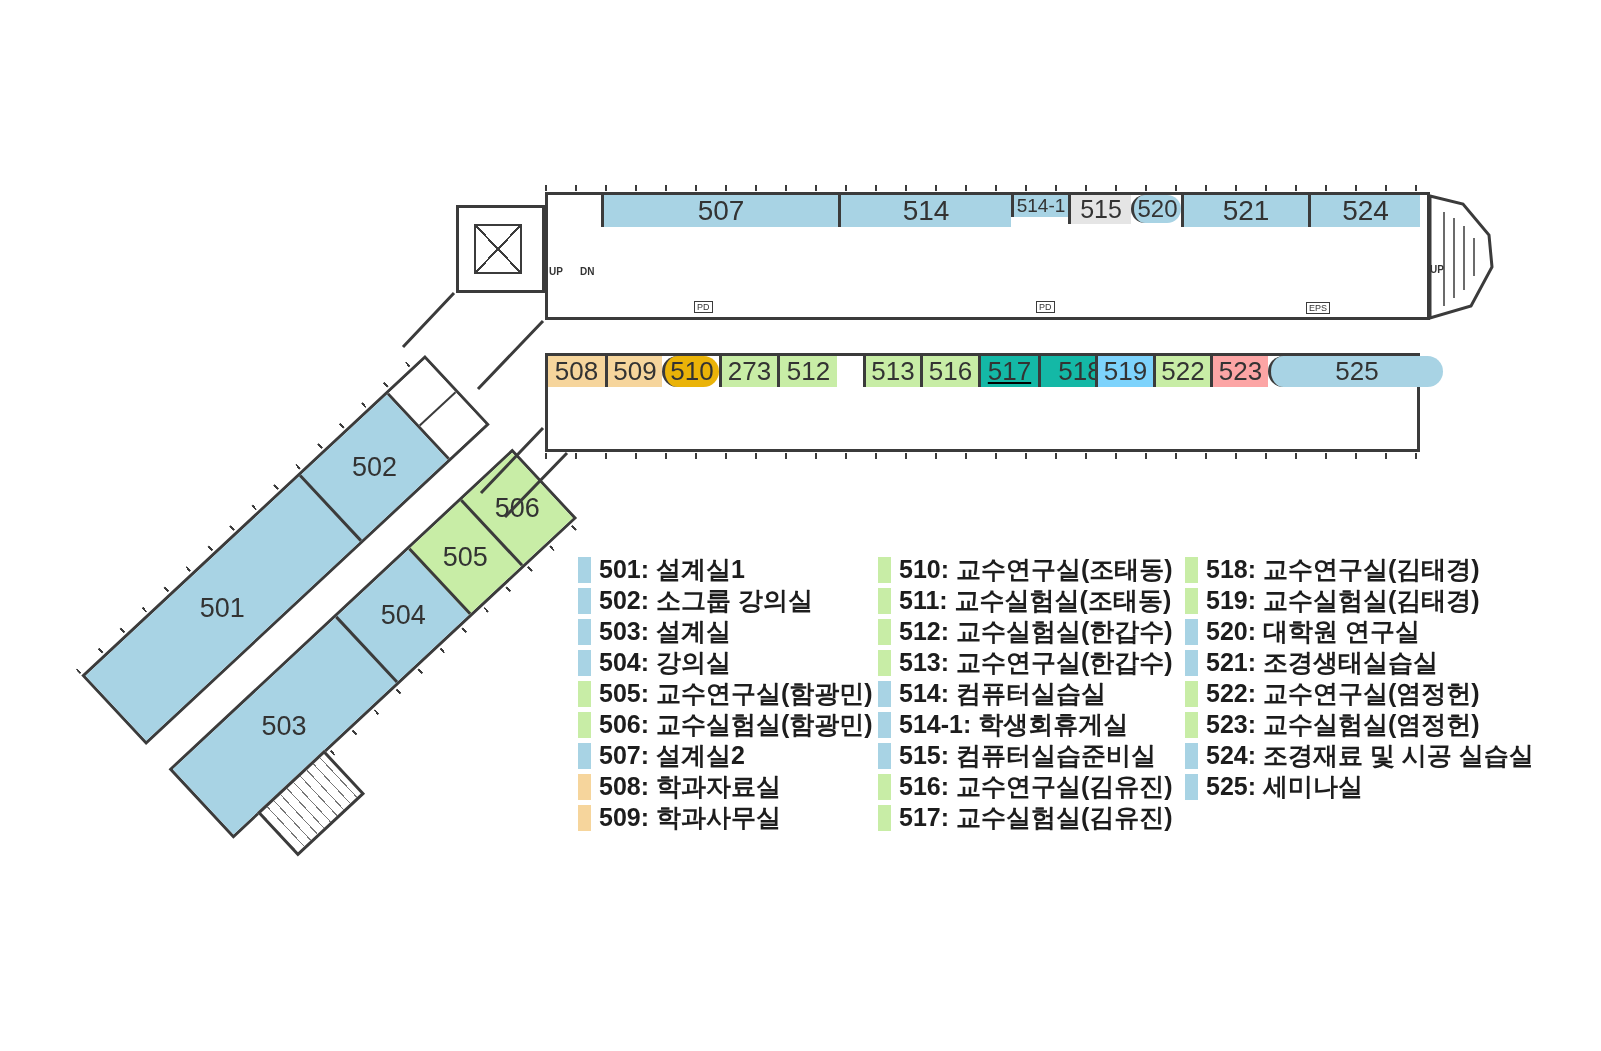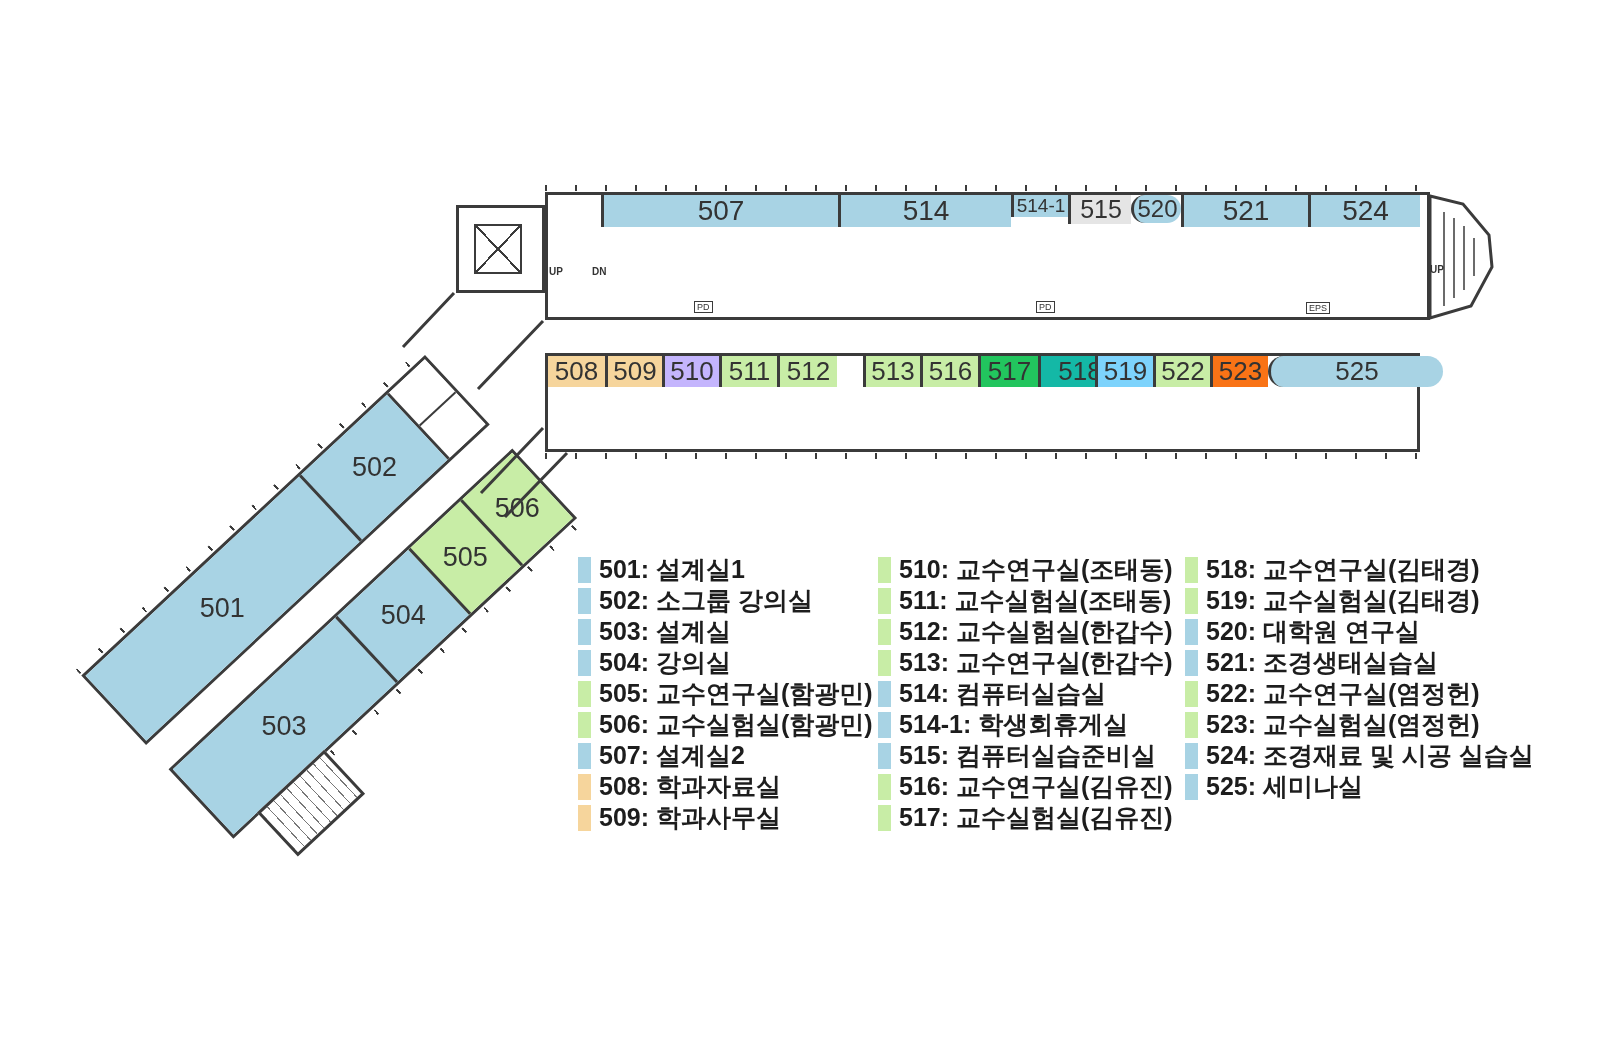--- a/index.html
+++ b/index.html
@@ -108,48 +108,48 @@
     <div class="cell" style="flex:1; background:#fff"></div>
   </div>
 
   <div class="band" id="band-lower">
     <div class="cell room" style="flex: 0 0 57px; background-color: rgb(246, 213, 156);">
       <span class="rnum">508</span>
     </div>
     <div class="cell room" style="flex: 0 0 57px; background-color: rgb(246, 213, 156);">
       <span class="rnum">509</span>
     </div>
-    <div class="cell room" style="flex: 0 0 57px; background-color: #c4b5fd;">
+    <div class="cell room" style="flex: 0 0 57px; background-color: #eab308; border-radius: 21px;">
       <span class="rnum">510</span>
     </div>
     <div class="cell room" style="flex: 0 0 58px; background-color: rgb(200, 237, 166);">
-      <span class="rnum">511</span>
+      <span class="rnum">273</span>
     </div>
     <div class="cell room" style="flex: 0 0 60px; background-color: rgb(200, 237, 166);">
       <span class="rnum">512</span>
     </div>
     <div class="cell room" style="flex: 0 0 57px; background-color: rgb(200, 237, 166); margin-left: 26px;">
       <span class="rnum">513</span>
     </div>
     <div class="cell room" style="flex: 0 0 58px; background-color: rgb(200, 237, 166);">
       <span class="rnum">516</span>
     </div>
-    <div class="cell room" style="flex: 0 0 60px; background-color: #22c55e;">
+    <div class="cell room" style="flex: 0 0 60px; background-color: #14b8a6; text-decoration: underline;">
       <span class="rnum">517</span>
     </div>
     <div class="cell room" style="flex: 0 0 57px; background-color: #14b8a6; padding-left: 24px;">
       <span class="rnum">518</span>
     </div>
     <div class="cell room" style="flex: 0 0 58px; background-color: #7dd3fc;">
       <span class="rnum">519</span>
     </div>
     <div class="cell room" style="flex: 0 0 57px; background-color: rgb(200, 237, 166);">
       <span class="rnum">522</span>
     </div>
-    <div class="cell room" style="flex: 0 0 58px; background-color: #f97316;">
+    <div class="cell room" style="flex: 0 0 58px; background-color: #fca5a5;">
       <span class="rnum">523</span>
     </div>
     <div class="cell room" style="flex: 0 0 175px; background-color: rgb(168, 211, 228); border-radius: 28px;">
       <span class="rnum">525</span>
     </div>
   </div>
 
   <div id="core">
     <div class="elev"></div>
   </div>
@@ -187,21 +187,21 @@
   </div>
 
   <svg class="overlay" width="1601" height="1051" viewBox="0 0 1601 1051">
     <path d="M1430,196 L1463,204 L1489,235 L1492,267 L1471,306 L1430,318 Z" fill="#ffffff" stroke="#3b3b3b" stroke-width="3"></path>
     <path d="M1444,212 V306 M1454,218 V298 M1464,226 V290 M1474,238 V276" fill="none" stroke="#3b3b3b" stroke-width="1.5"></path>
     <path d="M454,293 L403,347 M543,321 L478,389" fill="none" stroke="#3b3b3b" stroke-width="3"></path>
     <path d="M505,517 L567,453 M481,493 L543,428" fill="none" stroke="#3b3b3b" stroke-width="3"></path>
   </svg>
 
   <span class="tiny" style="left:549px; top:266px">UP</span>
-  <span class="tiny" style="left:592px; top:266px">DN</span>
+  <span class="tiny" style="left:580px; top:266px">DN</span>
   <span class="tiny" style="left:1430px; top:264px">UP</span>
   <span class="tiny boxed" style="left:1306px; top:302px">EPS</span>
   <span class="tiny boxed" style="left:694px; top:301px">PD</span>
   <span class="tiny boxed" style="left:1036px; top:301px">PD</span>
 
   <div class="legend-col" id="lg-col1">
     <div class="lg-item">
       <span class="chip" style="background-color: rgb(168, 211, 228);"></span>
       <span class="lg-text">501: 설계실1</span>
     </div>

